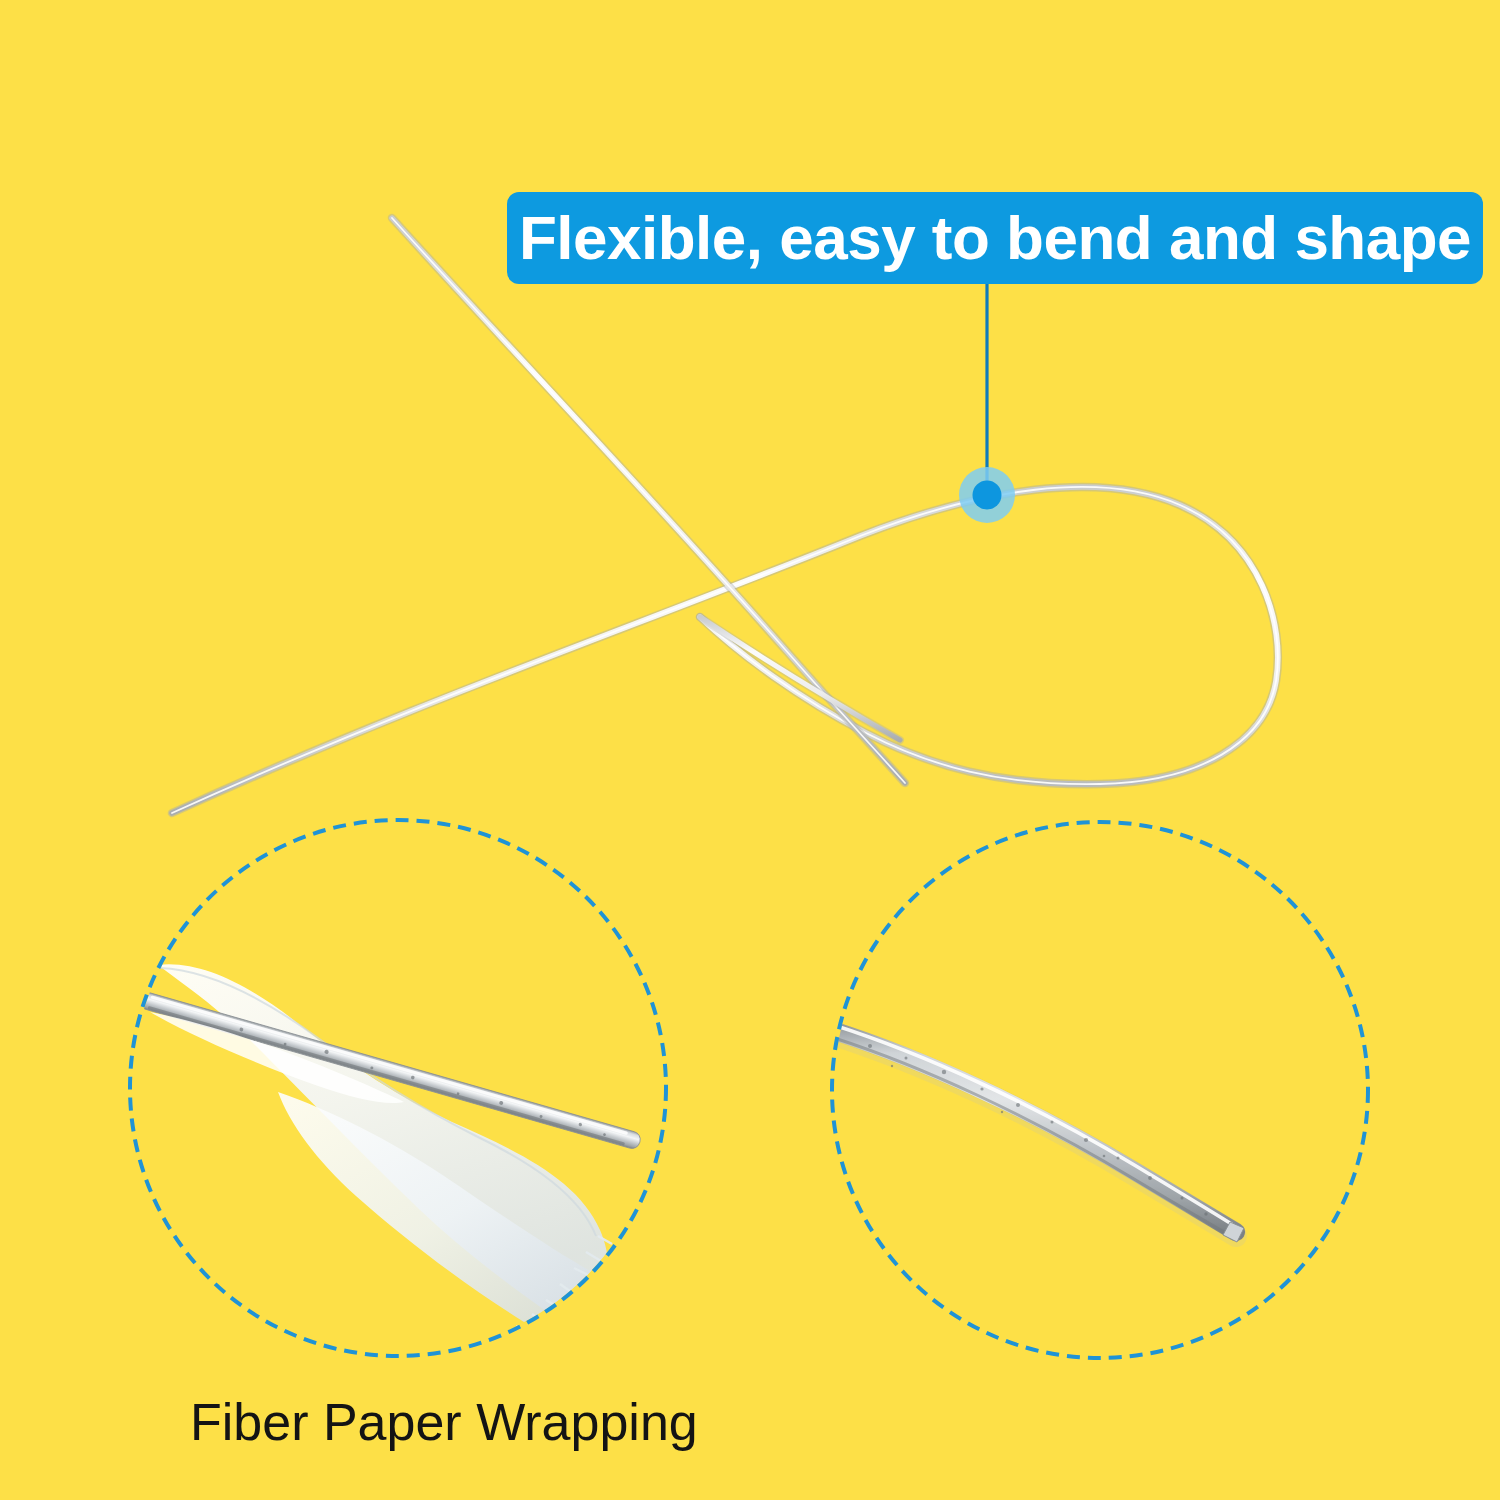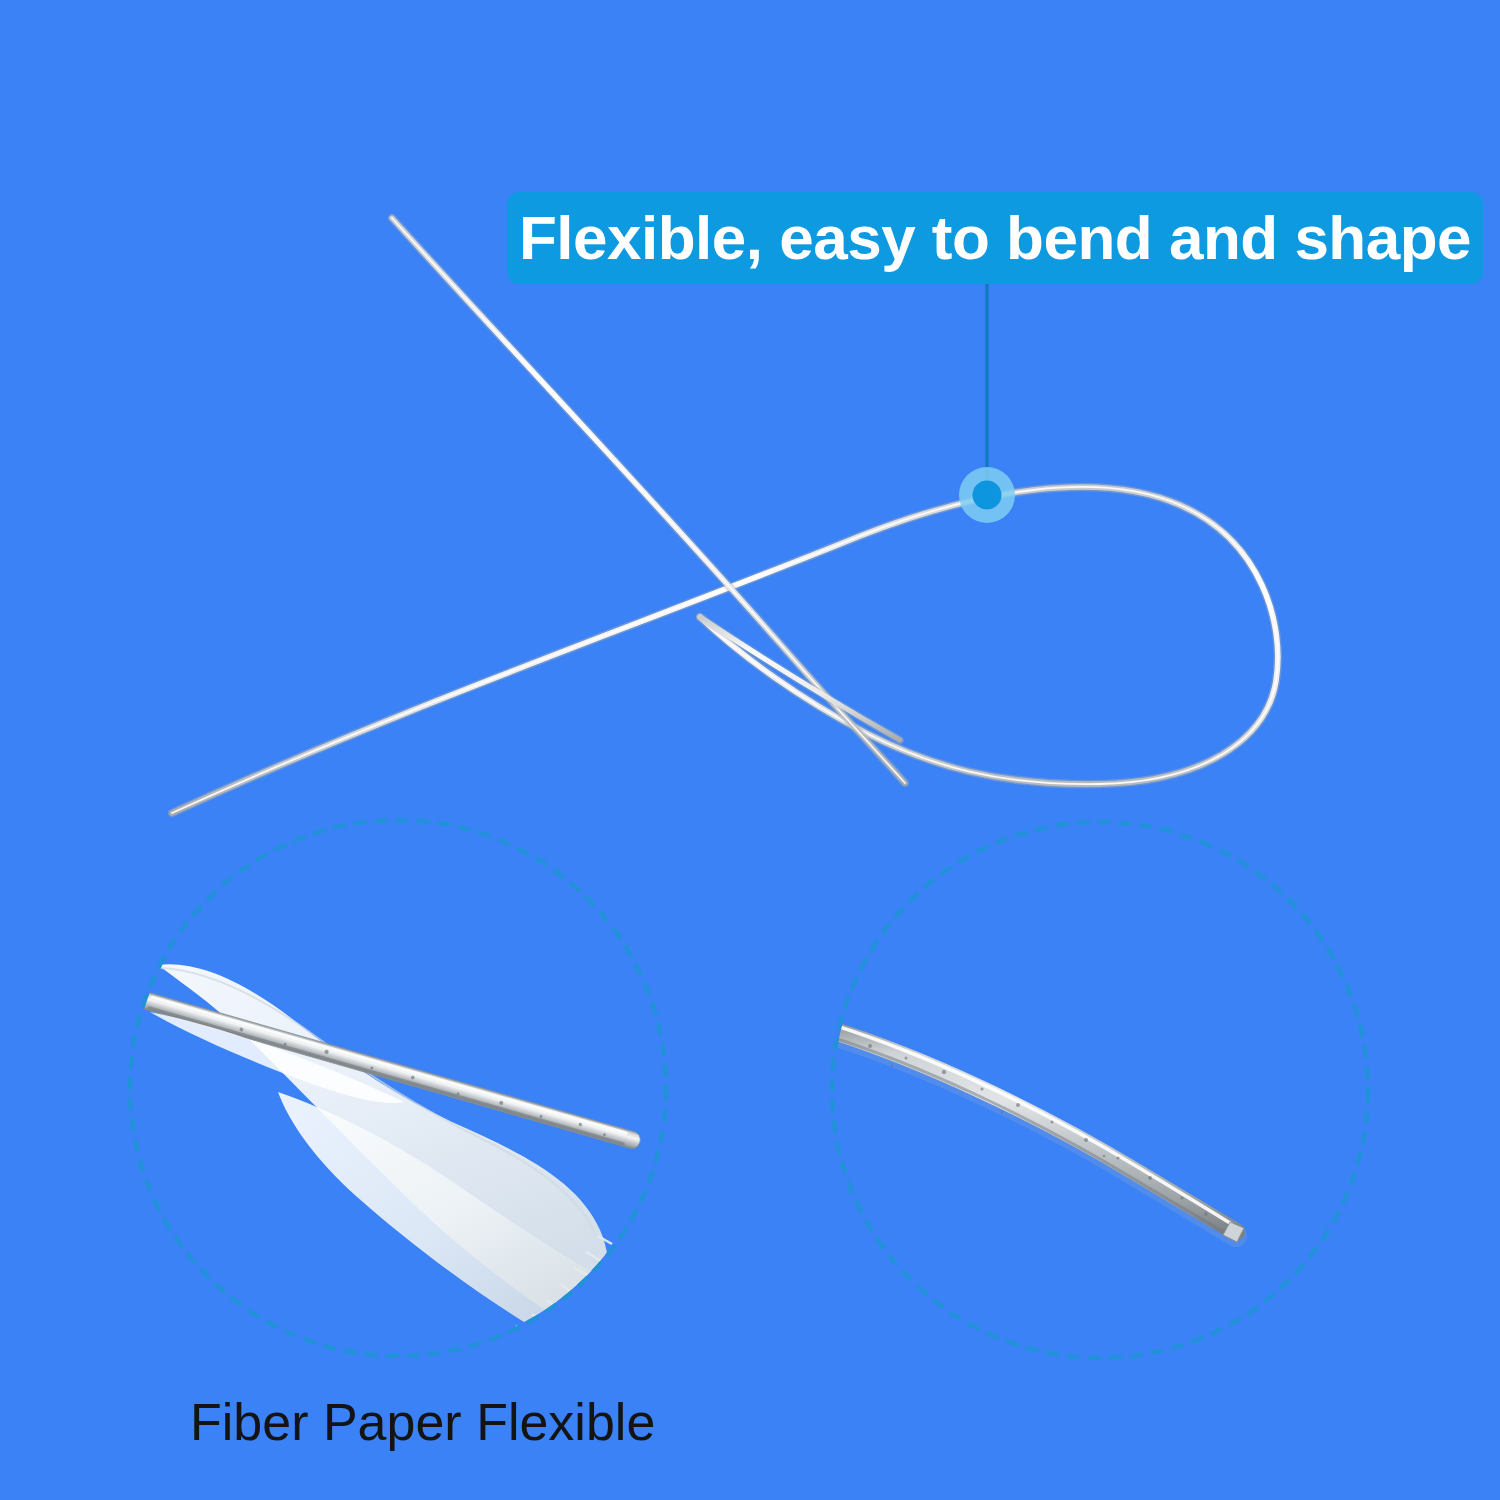--- a/index.html
+++ b/index.html
@@ -11,21 +11,21 @@
   body {
     font-family: "Liberation Sans", sans-serif;
     width: 1500px;
     height: 1500px;
     overflow: hidden;
   }
   #stage {
     position: relative;
     width: 1500px;
     height: 1500px;
-    background: #3b82f6;
+    background: #fde047;
   }
 
   
   #headline-banner {
     position: absolute;
     left: 507px;
     top: 192px;
     width: 976px;
     height: 92px;
     background: #0d9ae0;
@@ -264,16 +264,16 @@
       </g>
 
       <circle cx="1100" cy="1090" r="268" fill="none" stroke="#1f93d6" stroke-width="4" stroke-dasharray="13 8" stroke-linecap="butt"></circle>
     </g>
   </svg>
 
   <div id="headline-banner">
     <span id="headline-text">Flexible, easy to bend and shape</span>
   </div>
 
-  <div class="caption" id="caption-left">Fiber Paper Flexible</div>
+  <div class="caption" id="caption-left">Fiber Paper Wrapping</div>
 
 
 </div>
 
 </body></html>

